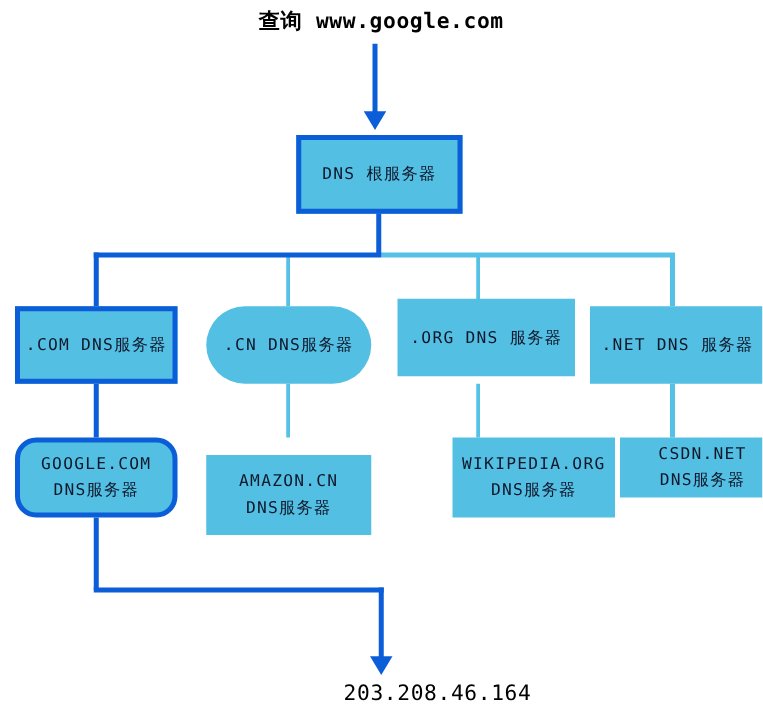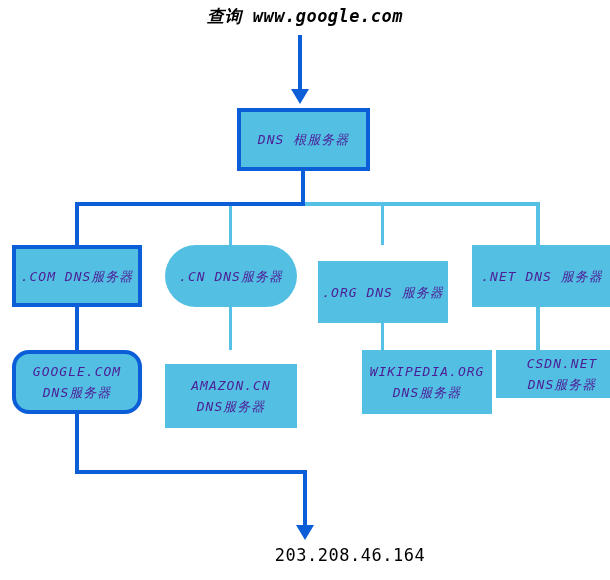--- a/index.html
+++ b/index.html
@@ -5,39 +5,39 @@
   html,body{margin:0;padding:0;background:#ffffff;}
   .canvas{
     position:relative;width:610px;height:580px;background:#ffffff;overflow:hidden;
     font-family:"DejaVu Sans Mono","Liberation Mono",monospace;
   }
   .free-text{
     position:absolute;left:0;width:610px;text-align:center;
     color:#000000;font-size:17px;font-weight:bold;letter-spacing:0.5px;white-space:pre;
   }
   .box{
-    position:absolute;box-sizing:border-box;background:#53bfe3;color:#4c1d95;
+    position:absolute;box-sizing:border-box;background:#53bfe3;color:#0f172a;
     display:flex;flex-direction:column;align-items:center;justify-content:center;
-    font-size:13px;letter-spacing:1px;line-height:21px;text-align:center;white-space:pre;font-style:italic;
+    font-size:13px;letter-spacing:1px;line-height:21px;text-align:center;white-space:pre;
   }
   .box.hl{border:4px solid #0b5ed7;}
   .line{position:absolute;background:#0b5ed7;}
   .line.light{background:#55c1e6;}
   .arrowhead{
     position:absolute;width:0;height:0;
     border-left:9px solid transparent;border-right:9px solid transparent;
     border-top:15px solid #0b5ed7;
   }
 </style>
 </head>
 <body>
 
 <div class="canvas">
 
-  <div class="free-text" style="top:5px;font-style:italic;">查询 www.google.com</div>
+  <div class="free-text" style="top:5px;">查询 www.google.com</div>
 
   <div class="line" style="left:298px;top:35px;width:4px;height:55px;"></div>
   <div class="arrowhead" style="left:291px;top:89px;"></div>
 
   <div class="line light" style="left:229px;top:203px;height:42px;width:3px;"></div>
   <div class="line light" style="left:381px;top:203px;height:42px;width:3px;"></div>
   <div class="line light" style="left:536px;top:203px;height:42px;width:4px;"></div>
   <div class="line light" style="left:305px;top:202px;width:235px;height:4px;"></div>
 
   <div class="line" style="left:301px;top:170px;width:4px;height:34px;"></div>
@@ -51,21 +51,21 @@
   <div class="box hl" style="left:237px;top:108px;width:133px;height:63px;">
     <span>DNS 根服务器</span>
   </div>
 
   <div class="box hl" style="left:12px;top:245px;width:130px;height:62px;">
     <span>.COM DNS服务器</span>
   </div>
   <div class="box" style="left:165px;top:245px;width:132px;height:62px;border-radius:31px;">
     <span>.CN DNS服务器</span>
   </div>
-  <div class="box" style="left:318px;top:261px;width:130px;height:62px;">
+  <div class="box" style="left:318px;top:239px;width:142px;height:62px;">
     <span>.ORG DNS 服务器</span>
   </div>
   <div class="box" style="left:472px;top:245px;width:140px;height:62px;">
     <span>.NET DNS 服务器</span>
   </div>
 
   <div class="box hl" style="left:12px;top:350px;width:130px;height:64px;border-radius:17px;">
     <span>GOOGLE.COM</span>
     <span>DNS服务器</span>
   </div>

